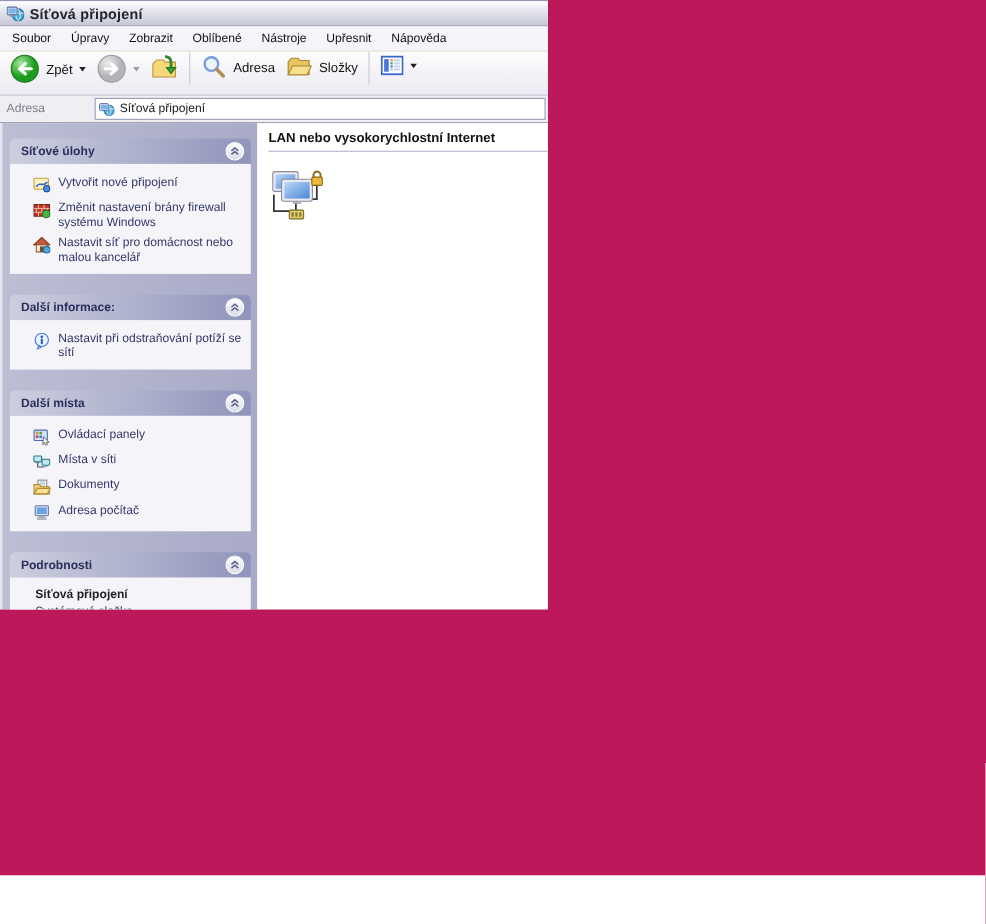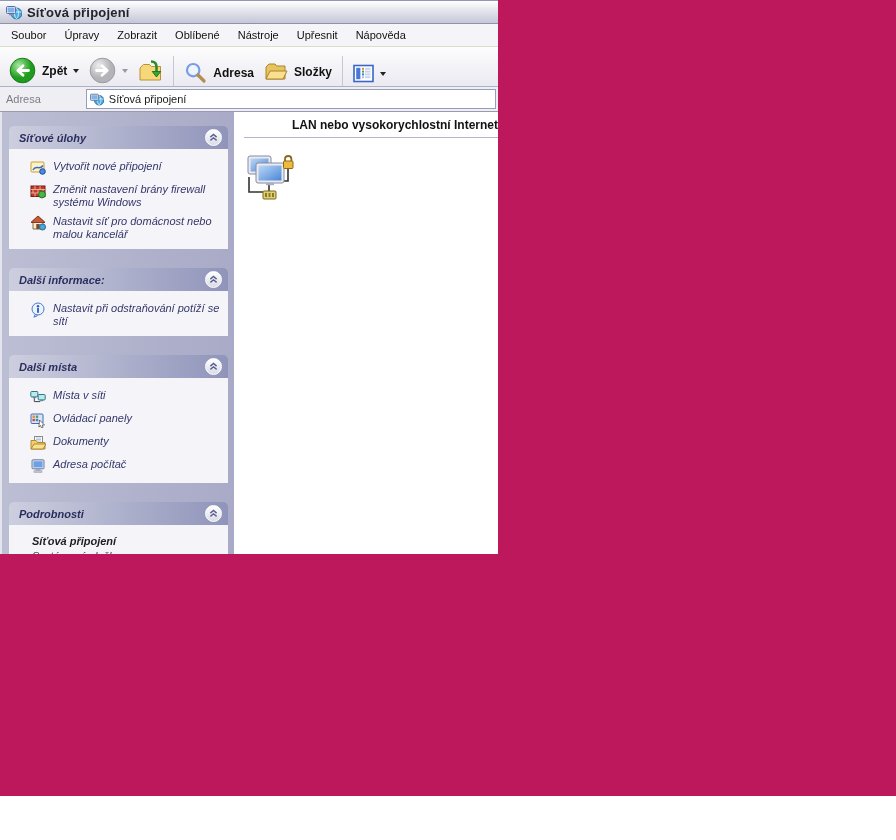--- a/index.html
+++ b/index.html
@@ -14,43 +14,43 @@
               display:flex; align-items:center; gap:5px; padding:0 6px; }
   .title-text { font-weight:bold; font-size:13px; color:#23232b; letter-spacing:.2px; }
 
   
   .menubar { height:22px; background:#f5f4f8; border-bottom:1px solid #dddcc9;
              display:flex; align-items:center; padding-left:2px; font-size:11px; color:#111; }
   .menu-item { padding:4px 9px; cursor:default; }
 
   
   .toolbar { height:39px; background:linear-gradient(#fdfdfe,#eaeaf1); border-bottom:1px solid #b0b1c4;
-             display:flex; align-items:flex-end; padding:0 4px; font-size:12px; color:#111;font-weight:bold; }
+             display:flex; align-items:flex-start; padding:0 4px; font-size:12px; color:#111; }
   .tool-btn { display:flex; align-items:center; gap:4px; padding:2px 5px; }
   .caret { width:0; height:0; border-left:3px solid transparent; border-right:3px solid transparent;
            border-top:4px solid #222; margin-left:2px; }
   .caret.dis { border-top-color:#9a9aa6; }
   .tb-sep { width:1px; height:30px; background:#c7c7d4; margin:0 5px; }
   .lbl { margin-left:2px; }
 
   
   .addressbar { height:24px; background:#efeef3; border-bottom:1px solid #9a9aaa;
                 display:flex; align-items:center; padding:0 2px 0 6px; font-size:11px;gap:38px; }
   .address-label { color:#7d7d88; margin-right:7px; }
   .address-input { flex:1; height:18px; background:#fff; border:1px solid #959cbc;
                    display:flex; align-items:center; gap:5px; padding:0 3px; color:#1a1a1a; }
 
   
   .wbody { position:absolute; top:112px; left:0; right:0; bottom:0; display:flex; }
   .sidebar { width:234px; box-sizing:border-box; border-left:2px solid #e4e4ee;
              background:linear-gradient(90deg,#bcbed4,#a8aac7); padding:14px 6px 0 7px; }
-  .main { flex:1; background:#fff; padding:3px 0 0 10px;text-align:right; }
-
-  
-  .panel { margin-bottom:19px;font-style:italic; }
+  .main { flex:1; background:#fff; padding:3px 0 0 10px; }
+
+  
+  .panel { margin-bottom:19px; }
   .panel-header { height:23px; box-sizing:border-box; border-radius:5px 5px 0 0;
                   background:linear-gradient(90deg,#cdcfdf,#9094ba);
                   display:flex; align-items:center; justify-content:space-between; padding:0 6px 0 10px; }
   .panel-title { font-size:11px; font-weight:bold; color:#2b2e5d; }
   .chevron-btn { width:17px; height:17px; border-radius:50%; background:linear-gradient(#ffffff,#dadbe8);
                  border:1px solid #fff; box-sizing:border-box; display:flex; align-items:center; justify-content:center; }
   .panel-body { background:#f5f5f9; padding:8px 5px 7px 20px; }
   .task-item { display:flex; align-items:flex-start; gap:7px; margin:3px 0 7px 1px;
                font-size:11px; color:#33376a; line-height:12.5px; cursor:default; }
   .task-item .txt { width:172px; }
@@ -270,41 +270,41 @@
             <span class="chevron-btn">
               <svg width="9" height="9" viewBox="0 0 9 9">
                   <path d="M1.4 4.1 L4.5 1.5 L7.6 4.1 M1.4 7.4 L4.5 4.8 L7.6 7.4" stroke="#5b5f8c" stroke-width="1.4" fill="none"></path>
                 </svg>
             </span>
           </div>
           <div class="panel-body">
             <div class="task-item">
               <span class="icon">
                 <svg width="16" height="16" viewBox="0 0 16 16">
-                  <rect x="0.8" y="2.5" width="7" height="5.4" rx="0.8" fill="#bfe8ea" stroke="#2a7a8a"></rect>
-                  <rect x="8.2" y="5.5" width="7" height="5.4" rx="0.8" fill="#bfe8ea" stroke="#2a7a8a"></rect>
-                  <rect x="2.8" y="8" width="3" height="1.2" fill="#5a8a9a"></rect>
-                  <rect x="10.2" y="11" width="3" height="1.2" fill="#5a8a9a"></rect>
-                  <path d="M4.3 9.2 v3.4 h5.9" stroke="#444" fill="none"></path>
-                </svg>
-              </span>
-              <span class="txt">Místa v síti</span>
-            </div>
-            <div class="task-item">
-              <span class="icon">
-                <svg width="16" height="16" viewBox="0 0 16 16">
                   <rect x="1" y="2" width="12" height="9.5" rx="1" fill="#d8e4f8" stroke="#4a6ab0"></rect>
                   <rect x="2.5" y="3.5" width="2.4" height="2.4" fill="#e08a3a"></rect>
                     <rect x="5.8" y="3.5" width="2.4" height="2.4" fill="#4aa44a"></rect>
                   <rect x="2.5" y="6.8" width="2.4" height="2.4" fill="#c84a3a"></rect>
                     <rect x="5.8" y="6.8" width="2.4" height="2.4" fill="#4a78d8"></rect>
                   <path d="M9.5 8 l5 5 h-2.4 l1 2.2 -1.6.7 -1-2.4 -1.6 1.6z" fill="#fff" stroke="#222" stroke-width="0.6"></path>
                 </svg>
               </span>
               <span class="txt">Ovládací panely</span>
+            </div>
+            <div class="task-item">
+              <span class="icon">
+                <svg width="16" height="16" viewBox="0 0 16 16">
+                  <rect x="0.8" y="2.5" width="7" height="5.4" rx="0.8" fill="#bfe8ea" stroke="#2a7a8a"></rect>
+                  <rect x="8.2" y="5.5" width="7" height="5.4" rx="0.8" fill="#bfe8ea" stroke="#2a7a8a"></rect>
+                  <rect x="2.8" y="8" width="3" height="1.2" fill="#5a8a9a"></rect>
+                  <rect x="10.2" y="11" width="3" height="1.2" fill="#5a8a9a"></rect>
+                  <path d="M4.3 9.2 v3.4 h5.9" stroke="#444" fill="none"></path>
+                </svg>
+              </span>
+              <span class="txt">Místa v síti</span>
             </div>
             <div class="task-item">
               <span class="icon">
                 <svg width="16" height="16" viewBox="0 0 16 16">
                   <rect x="4.5" y="1.5" width="8" height="7" fill="#fff" stroke="#8a8a8a"></rect>
                   <path d="M6 3 h5 M6 4.5 h5 M6 6 h5" stroke="#9ab" stroke-width="0.7"></path>
                   <path d="M1 5.5 h5 l1.5 2 H15 V14 H1z" fill="#f2cf6e" stroke="#b08a34"></path>
                   <path d="M1 14 l3-5 h12 l-3 5z" fill="#f9e08e" stroke="#b08a34"></path>
                 </svg>
               </span>

